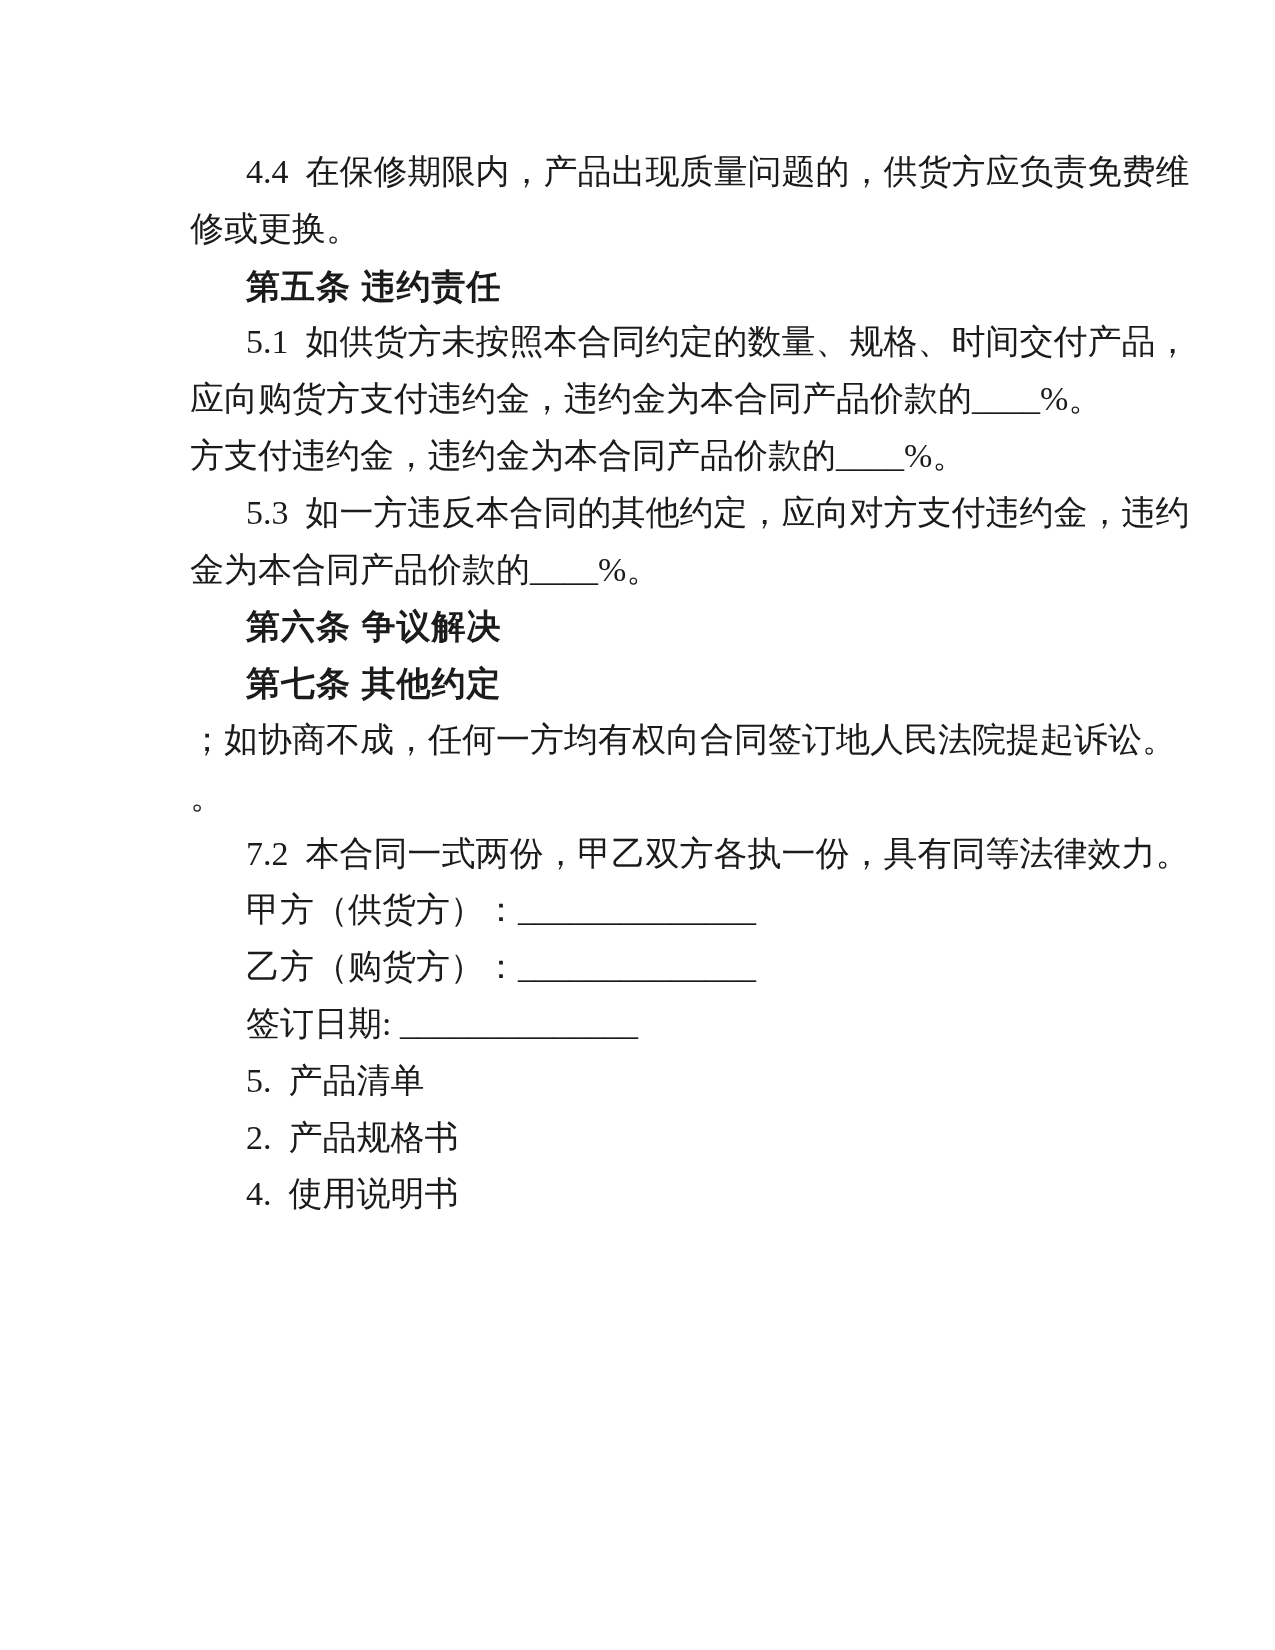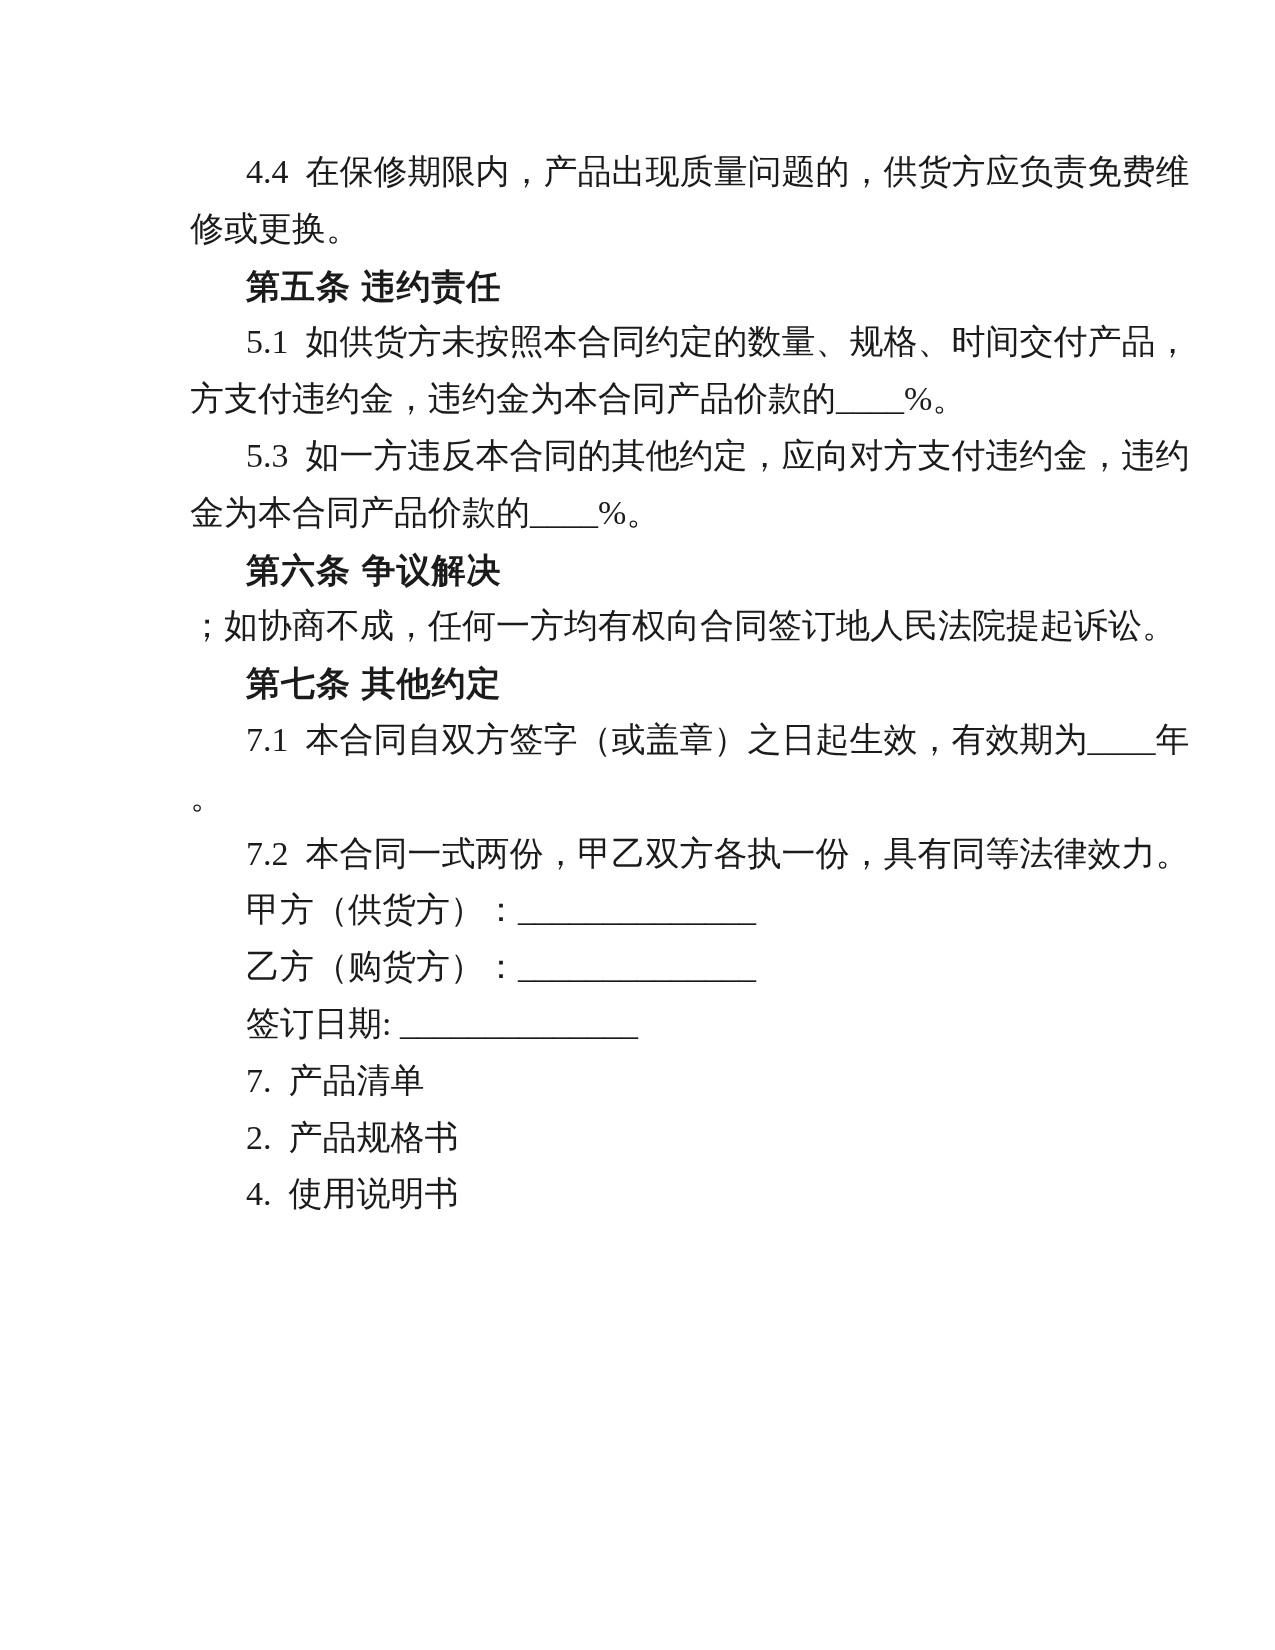--- a/index.html
+++ b/index.html
@@ -38,29 +38,29 @@
 </style>
 </head>
 <body>
 
 <div class="page">
   <div class="doc" id="doc" style="color: rgb(27, 27, 27);">
       <div class="line indent">4.4  在保修期限内，产品出现质量问题的，供货方应负责免费维</div>
       <div class="line">修或更换。</div>
       <div class="line indent bold">第五条 违约责任</div>
       <div class="line indent">5.1  如供货方未按照本合同约定的数量、规格、时间交付产品，</div>
+      <div class="line">应向购货方支付违约金，违约金为本合同产品价款的____%。</div>
       <div class="line">方支付违约金，违约金为本合同产品价款的____%。</div>
       <div class="line indent">5.3  如一方违反本合同的其他约定，应向对方支付违约金，违约</div>
       <div class="line">金为本合同产品价款的____%。</div>
       <div class="line indent bold">第六条 争议解决</div>
+      <div class="line indent bold">第七条 其他约定</div>
       <div class="line">；如协商不成，任何一方均有权向合同签订地人民法院提起诉讼。</div>
-      <div class="line indent bold">第七条 其他约定</div>
-      <div class="line indent">7.1  本合同自双方签字（或盖章）之日起生效，有效期为____年</div>
       <div class="line">。</div>
       <div class="line indent">7.2  本合同一式两份，甲乙双方各执一份，具有同等法律效力。</div>
       <div class="line indent">甲方（供货方）：______________</div>
       <div class="line indent">乙方（购货方）：______________</div>
       <div class="line indent">签订日期: ______________</div>
-      <div class="line indent">7.  产品清单</div>
+      <div class="line indent">5.  产品清单</div>
       <div class="line indent">2.  产品规格书</div>
       <div class="line indent">4.  使用说明书</div>
     </div>
 </div>
 
 </body></html>

